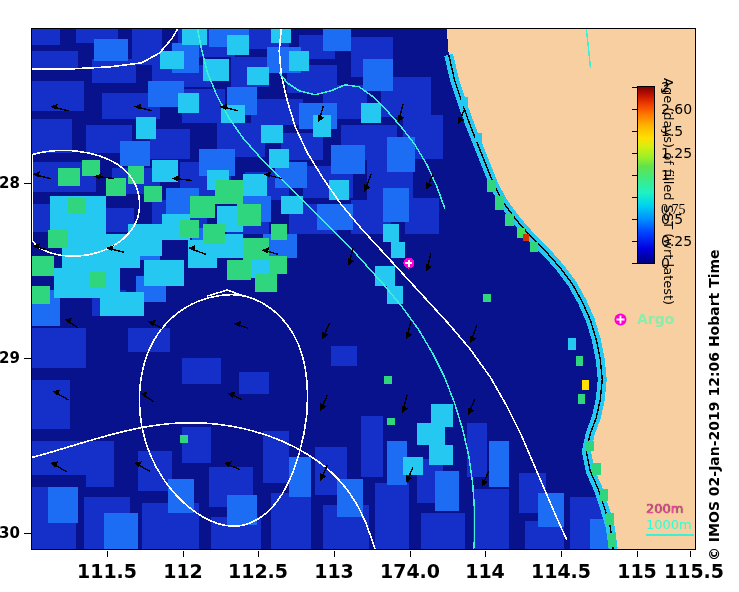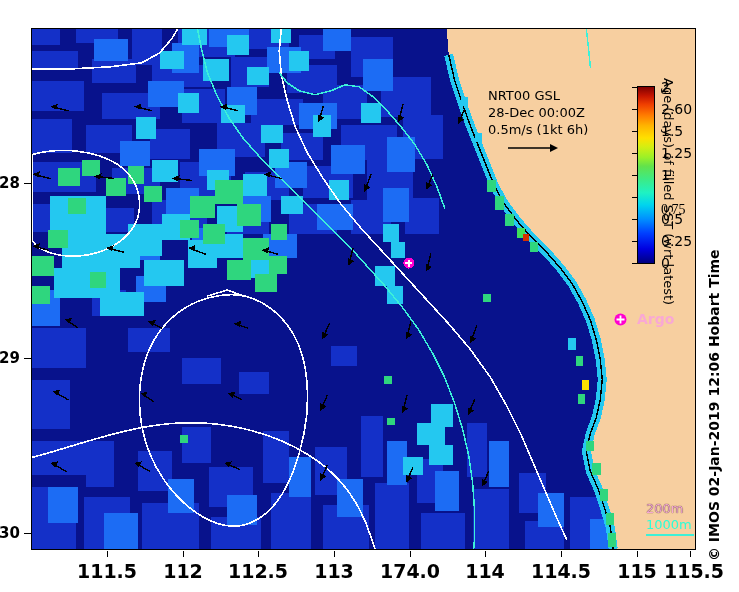--- a/index.html
+++ b/index.html
@@ -53,25 +53,25 @@
           #c51500 95%,
           #7f0000 100%);}
   .cbtick{position:absolute;left:-5px;width:5px;height:1px;background:#000;}
   .cblab{position:absolute;left:24px;font-size:14px;color:#000;
          transform:translateY(-50%);white-space:nowrap;}
   #cbar-title{position:absolute;left:676px;top:78px;font-size:13px;color:#000;
               transform-origin:left top;transform:rotate(90deg);white-space:nowrap;}
 
   
   #argo-legend{position:absolute;left:612px;top:310px;display:flex;align-items:center;gap:9px;}
-  #argo-legend .lab{font-size:14px;font-weight:bold;color:#f9a8d4;}
+  #argo-legend .lab{font-size:14px;font-weight:bold;color:#86efac;}
 
   
   #bathy-legend{position:absolute;left:645px;top:500px;font-size:13px;line-height:16px;}
-  #bathy-legend .l200{color:#f9a8d4;text-shadow:0 0 1px #000;}
+  #bathy-legend .l200{color:#ec4899;text-shadow:0 0 1px #000;}
   #bathy-legend .l1000{color:#2affd8;}
 
   
   #copyright{position:absolute;left:722px;top:545px;font-size:14px;font-weight:bold;
              color:#000;transform-origin:left bottom;transform:rotate(-90deg);
              white-space:nowrap;}
 </style>
 </head>
 <body>
 
@@ -434,29 +434,20 @@
         </g>
 
         <g>
           <circle cx="378" cy="235" r="5.5" fill="#ff00d0"></circle>
           <path d="M 378,231.5 L 378,238.5 M 374.5,235 L 381.5,235" stroke="#ffffff" stroke-width="1.6"></path>
         </g>
       </svg>
     </div>
 
 
-    <div class="maptext" id="vel-block" style="left:456px;top:58px;">
-      <div>NRT00 GSL</div>
-      <div>28-Dec 00:00Z</div>
-      <div>0.5m/s (1kt 6h)</div>
-      <svg width="60" height="16" style="display:block;margin-left:18px;margin-top:2px;">
-        <path d="M 2,8 L 44,8" stroke="#000" stroke-width="1.5"></path>
-        <path d="M 44,4 L 52,8 L 44,12 Z" fill="#000"></path>
-      </svg>
-    </div>
 
     <div id="argo-legend" style="left:581px;top:282px;">
       <svg width="15" height="15">
         <circle cx="7.5" cy="7.5" r="6" fill="#ff00d0"></circle>
         <path d="M 7.5,3.5 L 7.5,11.5 M 3.5,7.5 L 11.5,7.5" stroke="#ffffff" stroke-width="1.8"></path>
       </svg>
       <span class="lab">Argo</span>
     </div>
 
     <div id="bathy-legend" style="left:614px;top:472px;">

